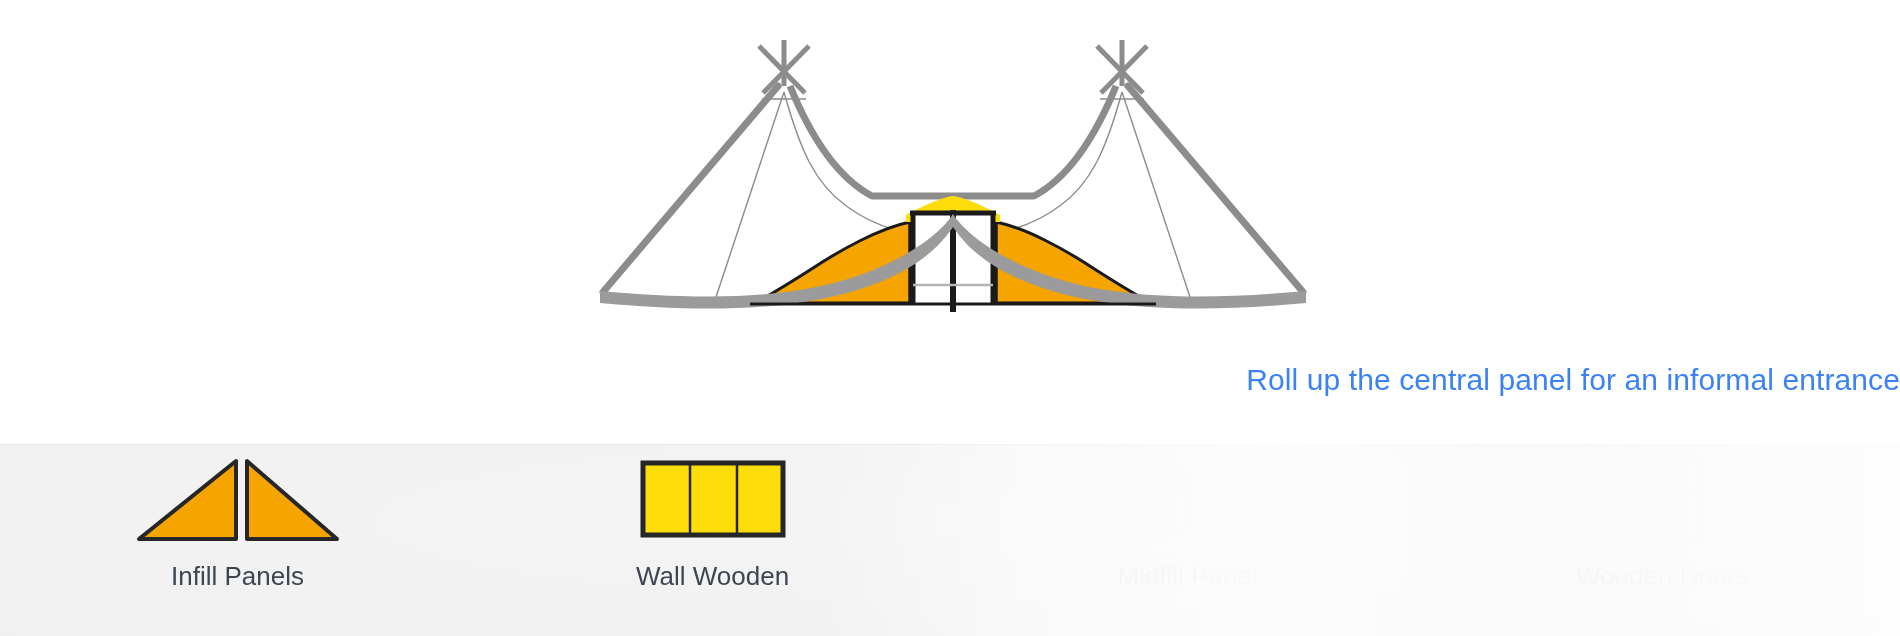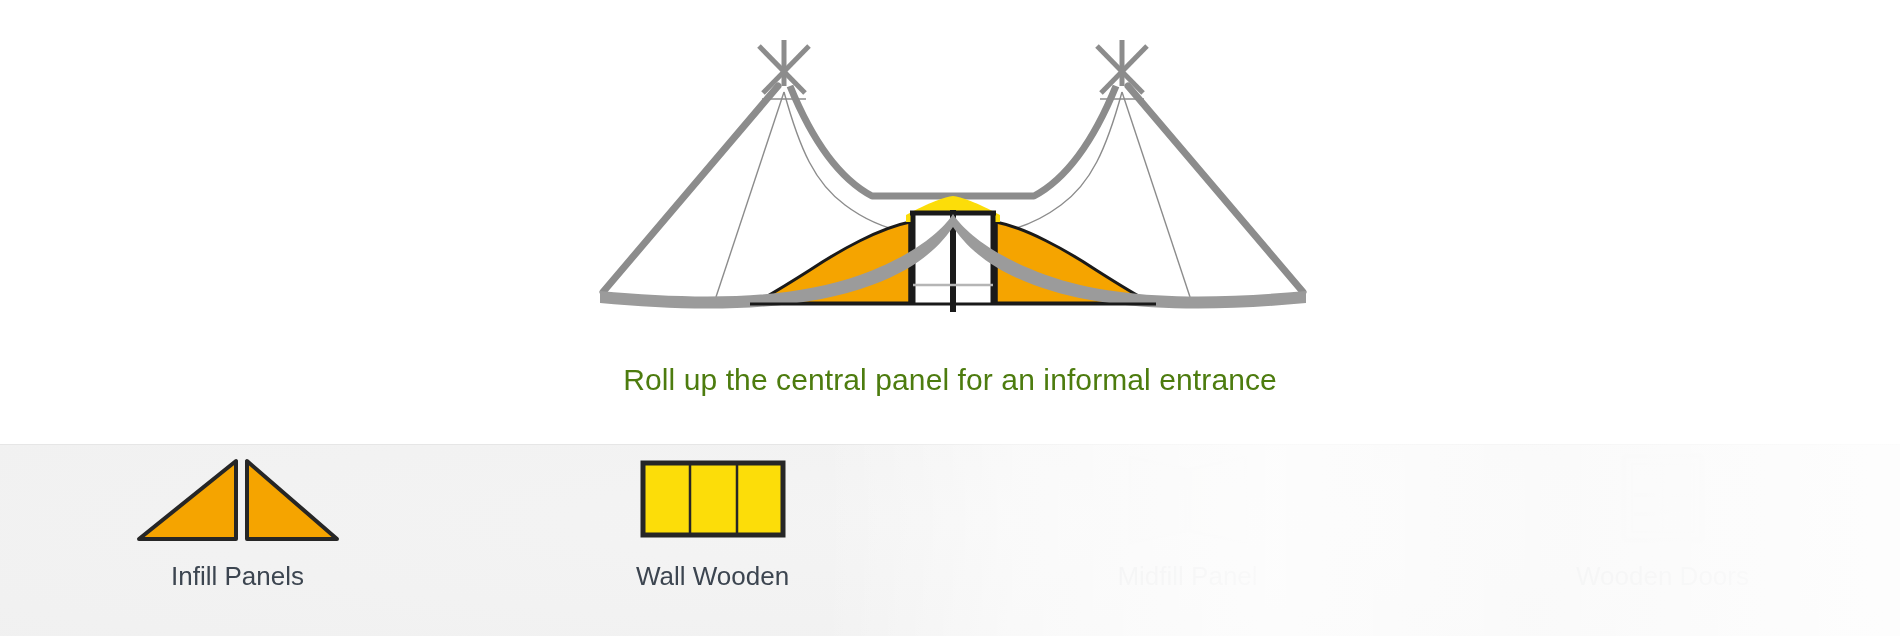--- a/index.html
+++ b/index.html
@@ -40,24 +40,24 @@
     width: 1900px;
     height: 400px;
     display: block;
   }
 
   #caption {
     position: absolute;
     left: 0;
     top: 360px;
     width: 1900px;
-    text-align: center;
+    text-align: right;
     font-size: 30px;
     font-weight: 400;
-    color: #4d7c0f;
+    color: #3b82f6;
     letter-spacing: 0.1px;
     line-height: 40px;
     white-space: nowrap;
   }
 
   
   #palette {
     position: absolute;
     left: 0;
     top: 444px;

